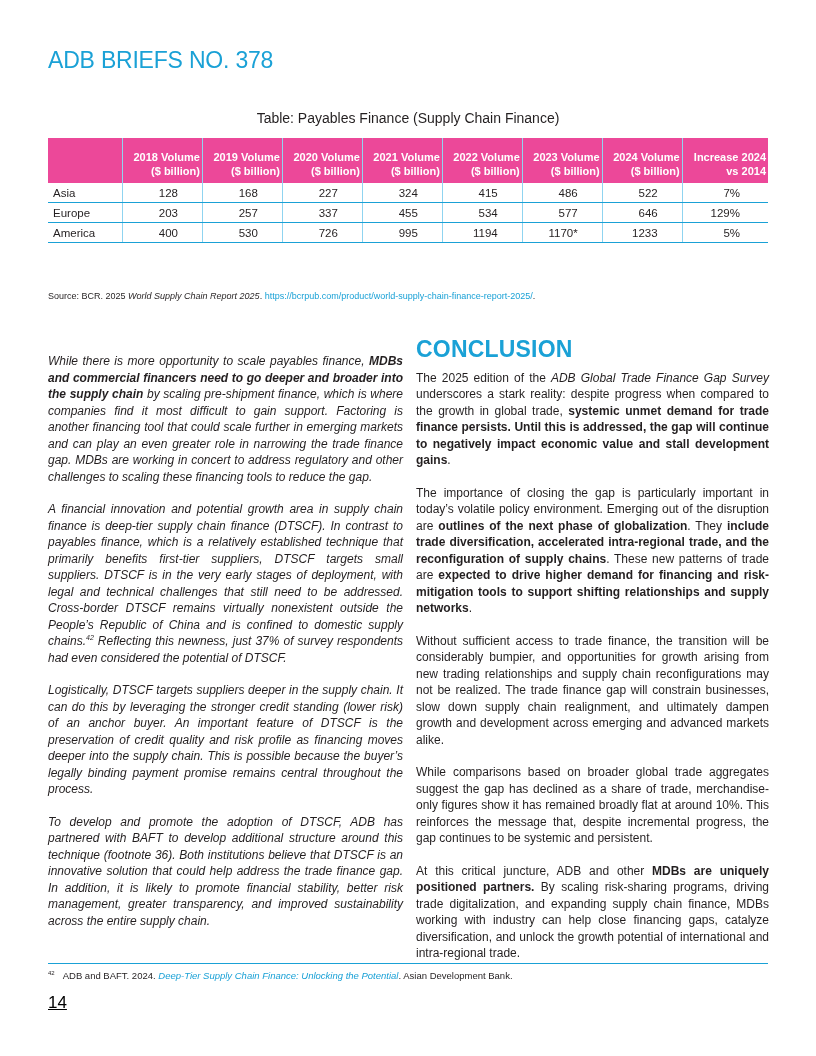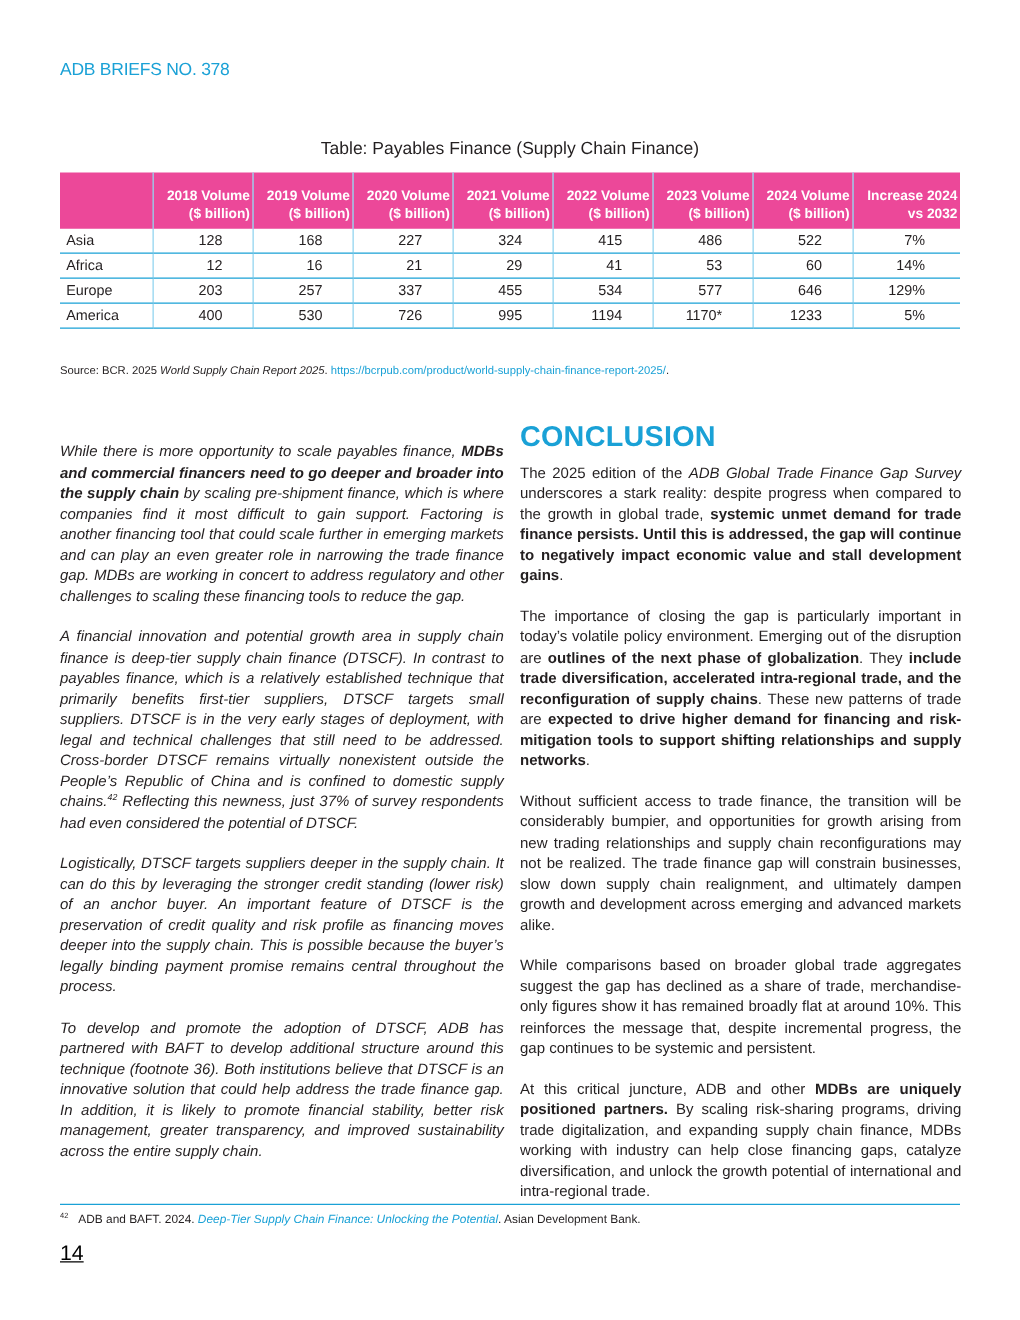--- a/index.html
+++ b/index.html
@@ -1,18 +1,18 @@
 <!DOCTYPE html>
 <html><head>
 <meta charset="utf-8">
 <style>
   html, body { margin:0; padding:0; background:#ffffff; }
   body { width:816px; height:1056px; position:relative; overflow:hidden;
          font-family:"Liberation Sans", "DejaVu Sans", sans-serif; color:#231f20; }
-  .header { position:absolute; left:48px; top:47px; font-size:14px; color:#1aa1d6; letter-spacing:-0.2px; }
+  .header { position:absolute; left:48px; top:47px; font-size:23px; color:#1aa1d6; letter-spacing:-0.2px; }
   .table-title { position:absolute; left:0; width:816px; top:110px; text-align:center; font-size:14px; color:#231f20; }
   table.pf { position:absolute; left:48px; top:138px; width:720px; border-collapse:collapse; font-size:11.5px; }
   table.pf th { background:#ec4899; color:#ffffff; font-weight:bold; font-size:11px; line-height:14px; padding:12px 2px 5px; text-align:right;
                 border-left:1.5px solid #8fd4f0; }
   table.pf th:first-child { border-left:none; width:70px; }
   table.pf td { height:19px; padding:0 4px; border-bottom:1.5px solid #1aa1d6; border-left:1.5px solid #8fd4f0; color:#231f20; }
   table.pf td:first-child { border-left:none; text-align:left; padding-left:5px; }
   table.pf td.num { text-align:right; padding-right:24px;margin-top:12px; }
   table.pf td.pct { text-align:right; padding-right:28px; }
   .source { position:absolute; left:48px; top:291px; font-size:9px; color:#231f20; }
@@ -41,45 +41,34 @@
   <thead>
     <tr>
       <th></th>
       <th><span>2018 Volume</span><br><span>($ billion)</span></th>
       <th><span>2019 Volume</span><br><span>($ billion)</span></th>
       <th><span>2020 Volume</span><br><span>($ billion)</span></th>
       <th><span>2021 Volume</span><br><span>($ billion)</span></th>
       <th><span>2022 Volume</span><br><span>($ billion)</span></th>
       <th><span>2023 Volume</span><br><span>($ billion)</span></th>
       <th><span>2024 Volume</span><br><span>($ billion)</span></th>
-      <th><span>Increase 2024</span><br><span>vs 2032</span></th>
+      <th><span>Increase 2024</span><br><span>vs 2014</span></th>
     </tr>
   </thead>
   <tbody>
     <tr>
       <td>Asia</td>
       <td class="num">128</td>
       <td class="num">168</td>
       <td class="num">227</td>
       <td class="num">324</td>
       <td class="num">415</td>
       <td class="num">486</td>
       <td class="num">522</td>
       <td class="pct">7%</td>
-    </tr>
-    <tr>
-      <td>Africa</td>
-      <td class="num">12</td>
-      <td class="num">16</td>
-      <td class="num">21</td>
-      <td class="num">29</td>
-      <td class="num">41</td>
-      <td class="num">53</td>
-      <td class="num">60</td>
-      <td class="pct">14%</td>
     </tr>
     <tr>
       <td>Europe</td>
       <td class="num">203</td>
       <td class="num">257</td>
       <td class="num">337</td>
       <td class="num">455</td>
       <td class="num">534</td>
       <td class="num">577</td>
       <td class="num">646</td>

